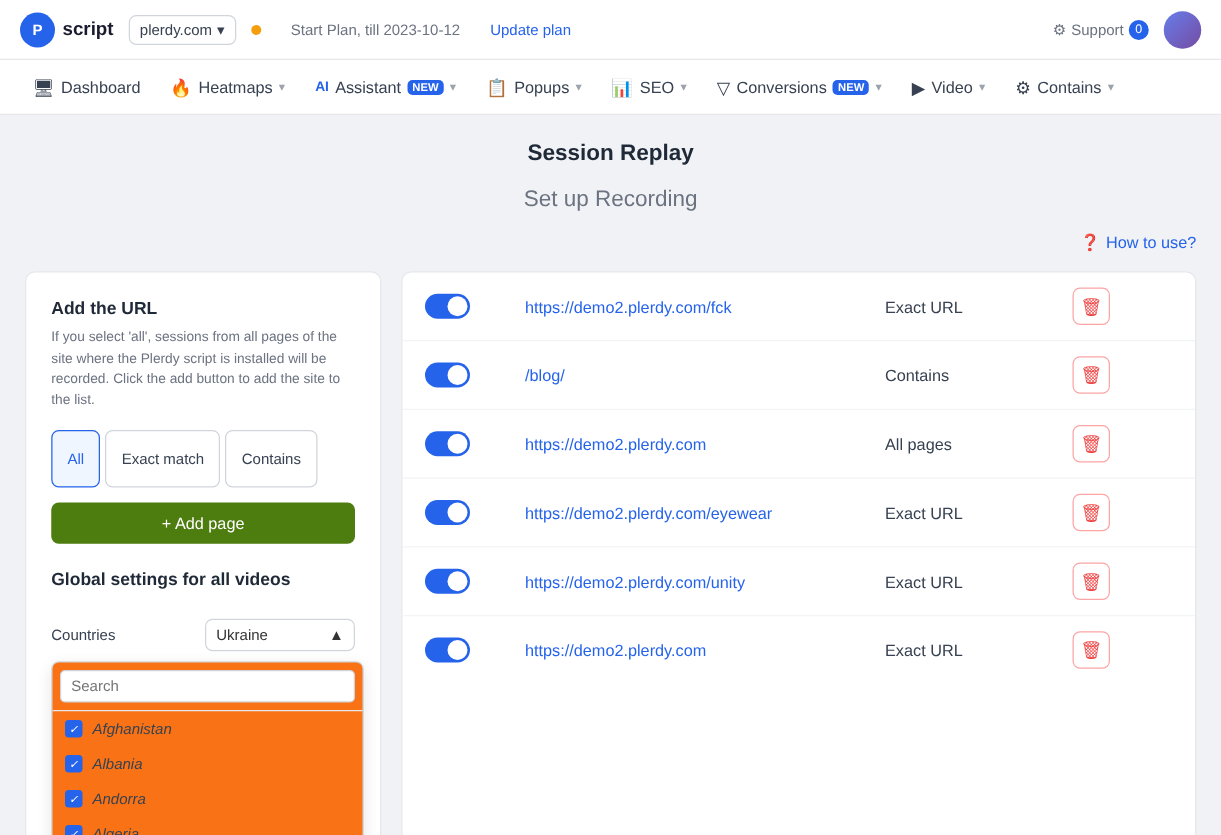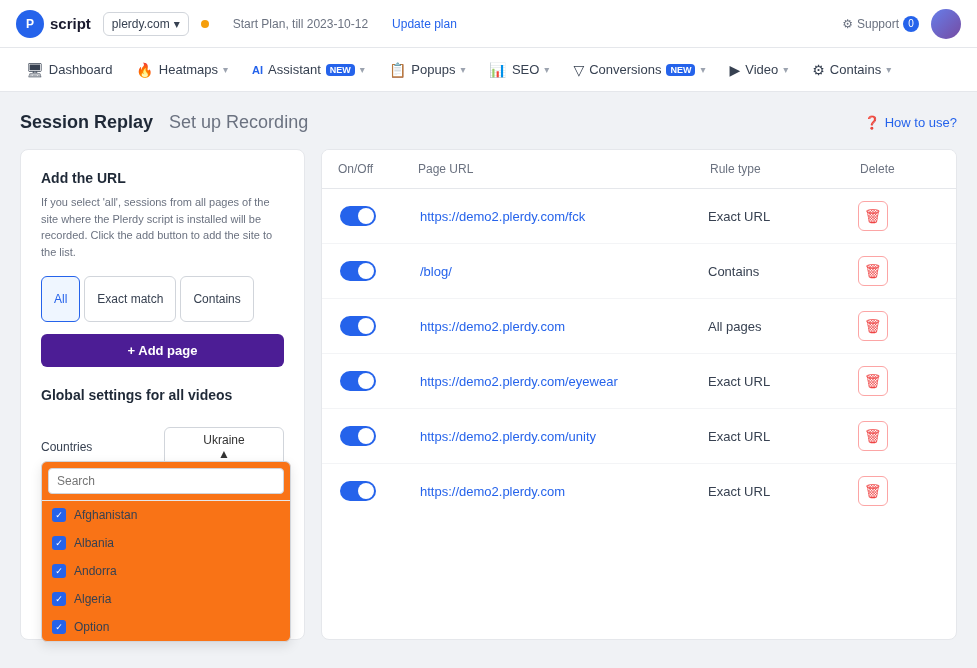--- a/index.html
+++ b/index.html
@@ -21,53 +21,53 @@
 
     
     .nav { background: #fff; height: 44px; display: flex; align-items: center; padding: 0 16px; border-bottom: 1px solid #e5e7eb; gap: 4px; }
     .nav-item { display: flex; align-items: center; gap: 5px; padding: 6px 10px; border-radius: 6px; cursor: pointer; font-size: 13px; color: #374151; white-space: nowrap; }
     .nav-item .nav-icon { font-size: 14px; }
     .nav-badge { background: #2563eb; color: #fff; border-radius: 4px; font-size: 9px; padding: 1px 4px; font-weight: 600; }
     .nav-chevron { font-size: 10px; color: #9ca3af; }
 
     
     .main { padding: 20px; }
-    .page-header { display: flex; align-items: center; gap: 16px; margin-bottom: 16px; }
+    .page-header { display: flex; align-items: center; gap: 16px; margin-bottom: 16px; flex-direction: column; }
     .page-title { font-size: 18px; font-weight: 600; color: #1f2937; }
     .setup-link { font-size: 18px; color: #6b7280; cursor: pointer; }
     .how-to { margin-left: auto; color: #2563eb; font-size: 13px; cursor: pointer; display: flex; align-items: center; gap: 4px; }
 
     
     .content-grid { display: grid; grid-template-columns: 285px 1fr; gap: 16px; }
 
     
     .left-panel { background: #fff; border-radius: 8px; padding: 20px; border: 1px solid #e5e7eb; }
     .section-title { font-size: 14px; font-weight: 600; color: #1f2937; margin-bottom: 8px; }
     .section-desc { font-size: 11px; color: #6b7280; margin-bottom: 16px; line-height: 1.5; }
 
     .url-filter-tabs { display: flex; gap: 4px; margin-bottom: 12px; }
     .filter-tab { padding: 15px 12px; border: 1px solid #d1d5db; border-radius: 6px; font-size: 12px; cursor: pointer; color: #374151; background: #fff; }
     .filter-tab.active { background: #eff6ff; border-color: #2563eb; color: #2563eb; }
 
-    .add-page-btn { width: 100%; background: #4c1d95; color: #fff; border: none; border-radius: 6px; padding: 9px; font-size: 13px; cursor: pointer; font-weight: 700; margin-bottom: 20px; }
+    .add-page-btn { width: 100%; background: #4d7c0f; color: #fff; border: none; border-radius: 6px; padding: 9px; font-size: 13px; cursor: pointer; font-weight: 400; margin-bottom: 20px; }
 
     .settings-title { font-size: 14px; font-weight: 700; color: #1f2937; margin-bottom: 24px; }
 
     .field-row { display: flex; align-items: center; justify-content: space-between; margin-bottom: 12px; }
     .field-label { font-size: 12px; color: #374151; }
 
-    .countries-dropdown { width: 120px; border: 1px solid #d1d5db; border-radius: 6px; padding: 5px 8px; font-size: 12px; display: flex; align-items: center; justify-content: space-between; background: #fff; cursor: pointer; flex-direction: column; }
+    .countries-dropdown { width: 120px; border: 1px solid #d1d5db; border-radius: 6px; padding: 5px 8px; font-size: 12px; display: flex; align-items: center; justify-content: space-between; background: #fff; cursor: pointer; }
 
     
     .dropdown-open { position: relative; }
     .dropdown-list { position: absolute; top: 34px; left: 0; right: 0; background: #f97316; border: 1px solid #d1d5db; border-radius: 6px; z-index: 10; box-shadow: 0 4px 12px rgba(0,0,0,0.1); width: 250px; }
     .dropdown-search { padding: 6px; border-bottom: 1px solid #e5e7eb; }
     .dropdown-search input { width: 100%; border: 1px solid #d1d5db; border-radius: 4px; padding: 5px 8px; font-size: 12px; outline: none; }
     .dropdown-items { max-height: 160px; overflow-y: auto; }
-    .dropdown-item { display: flex; align-items: center; gap: 8px; padding: 7px 10px; font-size: 12px; color: #374151; cursor: pointer; }
+    .dropdown-item { display: flex; align-items: center; gap: 8px; padding: 7px 10px; font-size: 12px; color: #374151; cursor: pointer; font-style: italic; }
     .checkbox-checked { width: 14px; height: 14px; background: #2563eb; border-radius: 3px; display: flex; align-items: center; justify-content: center; flex-shrink: 0; }
     .checkbox-checked::after { content: '✓'; color: #fff; font-size: 9px; }
 
     .number-input { width: 50px; border: 1px solid #d1d5db; border-radius: 6px; padding: 4px 8px; font-size: 12px; text-align: left; }
 
     
     .right-panel { background: #fff; border-radius: 8px; border: 1px solid #e5e7eb; overflow: hidden; }
     .table-header { display: grid; grid-template-columns: 80px 1fr 150px 80px; padding: 12px 16px; border-bottom: 1px solid #e5e7eb; background: #fff; }
     .th { font-size: 12px; color: #6b7280; font-weight: 500; }
     .table-row { display: grid; grid-template-columns: 80px 1fr 150px 80px; padding: 12px 18px; border-bottom: 1px solid #f3f4f6; align-items: center; }
@@ -227,26 +227,20 @@
       <div class="field-row">
         <span class="field-label">Click</span>
         <input type="text" class="number-input" value="0" style="">
       </div>
 
       
       
     </div>
 
     <div class="right-panel">
-      <div class="table-header">
-        <span class="th">On/Off</span>
-        <span class="th">Page URL</span>
-        <span class="th">Rule type</span>
-        <span class="th">Delete</span>
-      </div>
 
       <div class="table-row">
         <div class="toggle"></div>
         <a class="url-link">https://demo2.plerdy.com/fck</a>
         <span class="rule-type">Exact URL</span>
         <div class="delete-btn">🗑</div>
       </div>
 
       <div class="table-row">
         <div class="toggle"></div>

